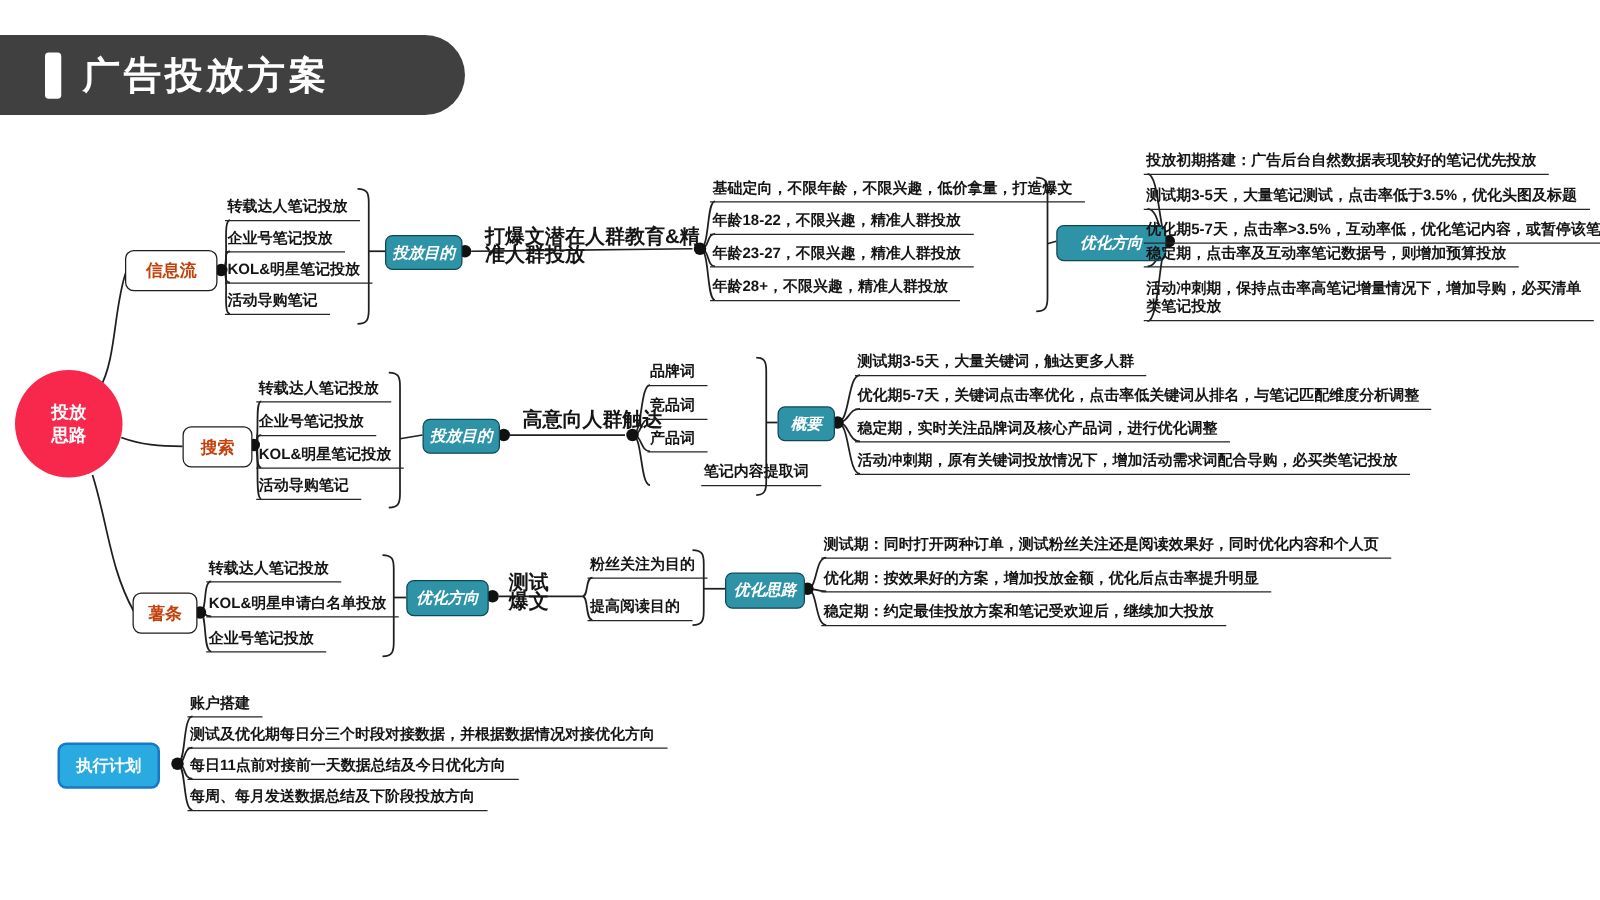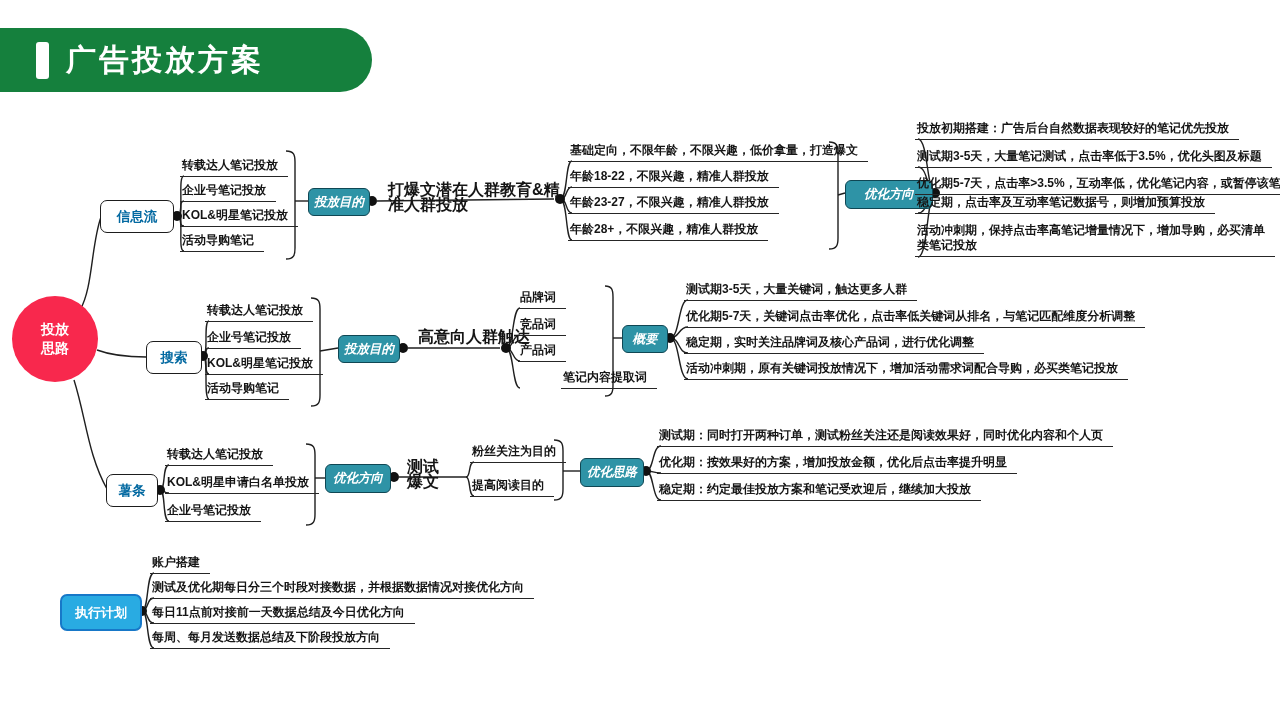--- a/index.html
+++ b/index.html
@@ -1,30 +1,30 @@
 <!DOCTYPE html>
 <html><head>
 <meta charset="utf-8">
 <style>
   html,body{margin:0;padding:0;background:#fff;}
   #stage{position:relative;width:1280px;height:720px;background:#ffffff;overflow:hidden;
          font-family:"Liberation Sans",sans-serif;}
   
-  .banner{position:absolute;left:0;top:28px;width:372px;height:64px;background:#15803d;
+  .banner{position:absolute;left:0;top:28px;width:372px;height:64px;background:#404040;
           border-radius:0 32px 32px 0;display:flex;align-items:center;}
   .banner-bar{width:13px;height:37px;background:#ffffff;border-radius:3px;margin-left:36px;}
   .banner-title{color:#ffffff;font-size:30px;font-weight:bold;letter-spacing:3px;margin-left:17px;}
   
   .root{position:absolute;left:12px;top:296px;width:86px;height:86px;border-radius:50%;
         background:#F8284D;color:#fff;display:flex;align-items:center;justify-content:center;
         text-align:center;font-size:14px;font-weight:bold;line-height:1.35;white-space:pre-line;}
   
   .nodebox{position:absolute;background:#fff;border:1.6px solid #1d1d1d;border-radius:7px;
            display:flex;align-items:center;justify-content:center;font-size:13.5px;
-           font-weight:bold;color:#0369a1;}
+           font-weight:bold;color:#c2410c;}
   
   .tealbox{position:absolute;background:#2E93A6;border:1.6px solid #0F4754;border-radius:6px;
            display:flex;align-items:center;justify-content:center;font-size:12.5px;
            font-style:italic;font-weight:bold;color:#ffffff;}
   
   .bluebox{position:absolute;background:#29ABE2;border:2px solid #1778C8;border-radius:7px;
            display:flex;align-items:center;justify-content:center;font-size:13px;
            font-weight:bold;color:#ffffff;}
   
   .leaf{position:absolute;font-size:12px;line-height:16px;font-weight:600;color:#151515;
@@ -176,19 +176,19 @@
   <div class="leaf" style="left:165px;top:500px;">企业号笔记投放</div>
   <div class="tealbox" style="left:325px;top:464px;width:64px;height:27px;">优化方向</div>
   <div class="floatlabel" style="left:402px;top:459px;width:42px;white-space:normal;text-align:center;">测试爆文</div>
   <div class="leaf" style="left:470px;top:441px;">粉丝关注为目的</div>
   <div class="leaf" style="left:470px;top:475px;">提高阅读目的</div>
   <div class="tealbox" style="left:580px;top:458px;width:62px;height:27px;">优化思路</div>
   <div class="leaf" style="left:657px;top:425px;">测试期：同时打开两种订单，测试粉丝关注还是阅读效果好，同时优化内容和个人页</div>
   <div class="leaf" style="left:657px;top:452px;">优化期：按效果好的方案，增加投放金额，优化后点击率提升明显</div>
   <div class="leaf" style="left:657px;top:479px;">稳定期：约定最佳投放方案和笔记受欢迎后，继续加大投放</div>
 
-  <div class="bluebox" style="left:60px;top:594px;width:78px;height:33px;">执行计划</div>
+  <div class="bluebox" style="left:46px;top:594px;width:78px;height:33px;">执行计划</div>
   <div class="leaf" style="left:150px;top:552px;">账户搭建</div>
   <div class="leaf" style="left:150px;top:577px;">测试及优化期每日分三个时段对接数据，并根据数据情况对接优化方向</div>
   <div class="leaf" style="left:150px;top:602px;">每日11点前对接前一天数据总结及今日优化方向</div>
   <div class="leaf" style="left:150px;top:627px;">每周、每月发送数据总结及下阶段投放方向</div>
 
 </div>
 
 </body></html>

